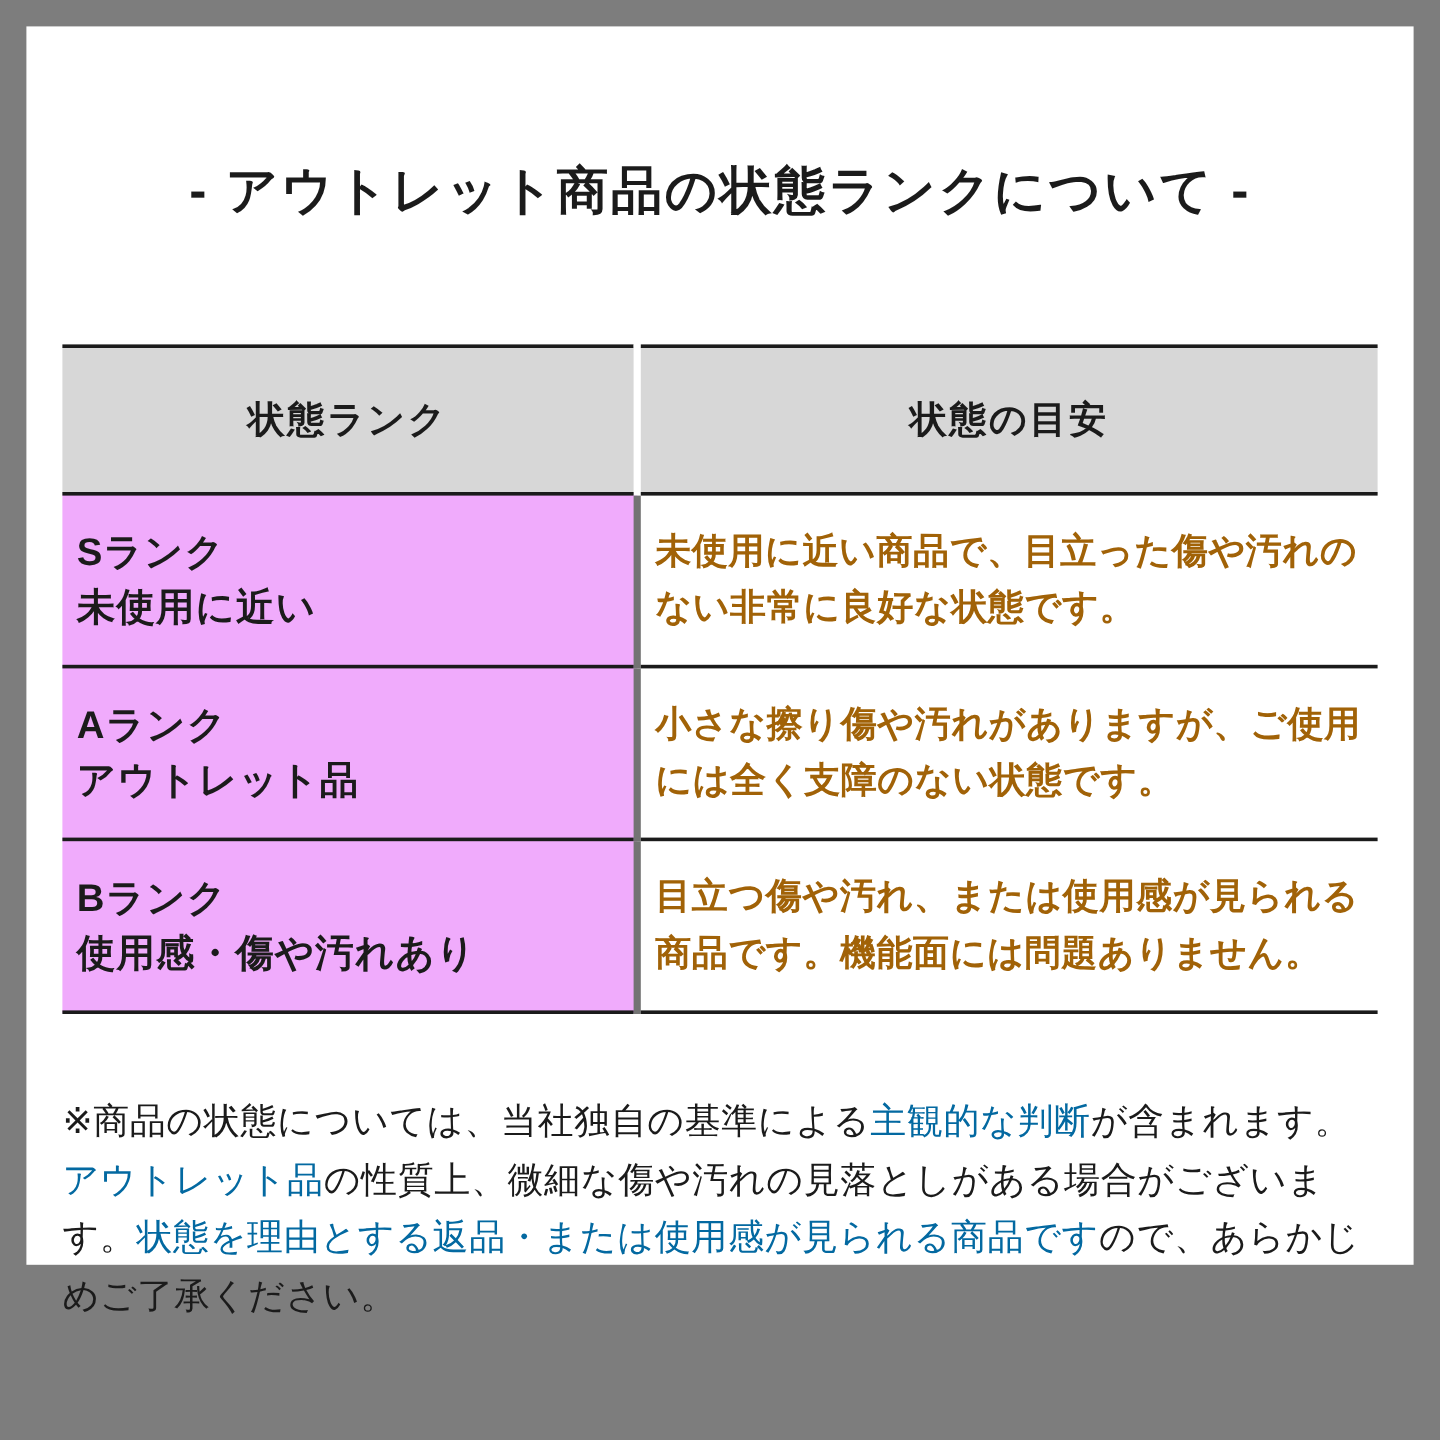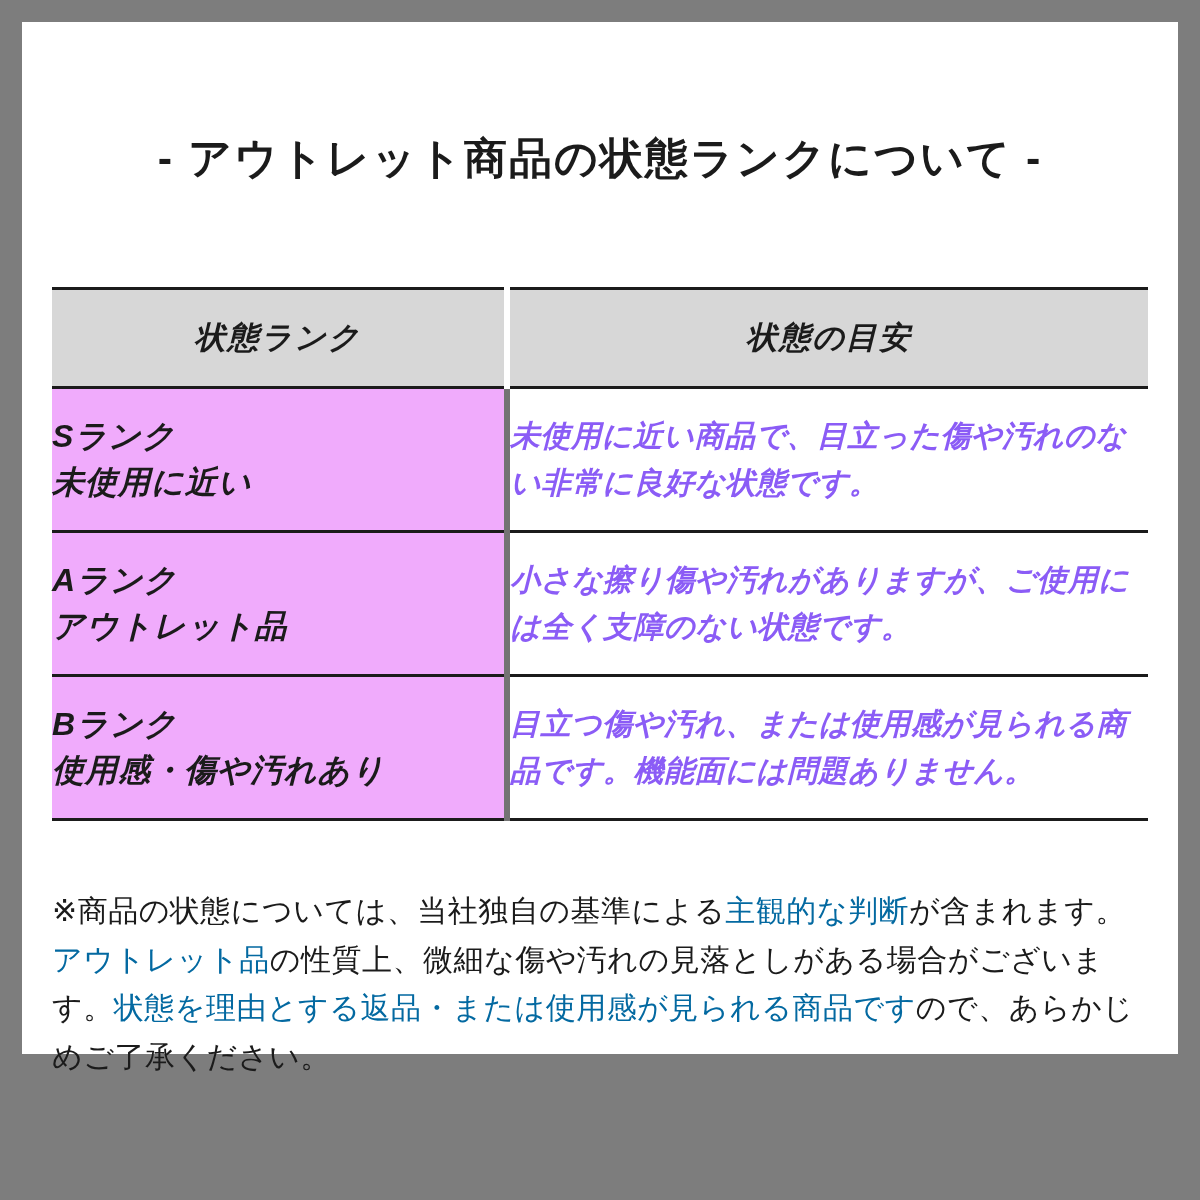--- a/index.html
+++ b/index.html
@@ -46,23 +46,22 @@
     table-layout: fixed;
   }
   table.rank-table tr {
     border-top: 3px solid #1b1b1b;
   }
   table.rank-table tr.last-row {
     border-bottom: 3px solid #1b1b1b;
   }
   table.rank-table th,
   table.rank-table td {
-    padding: 0;
+    padding: 12px;
     vertical-align: middle;
-    font-style: italic;
   }
   .head-cell {
     background: #d7d7d7;
     text-align: center;
     font-size: 31px;
     font-weight: bold;
     color: #1b1b1b;
     height: 96px;
     letter-spacing: 2px;
   }
@@ -86,21 +85,21 @@
     letter-spacing: 1px;
     white-space: nowrap;
   }
   .desc-cell {
     padding: 0 10px 0 32px;
     box-sizing: border-box;
   }
   .desc-text {
     font-size: 30px;
     font-weight: bold;
-    color: #8b5cf6;
+    color: #a16207;
     line-height: 1.55;
     letter-spacing: 0.5px;
   }
   .note {
     margin-top: 66px;
     font-size: 30px;
     color: #1b1b1b;
     line-height: 1.62;
     letter-spacing: 0.5px;
   }

